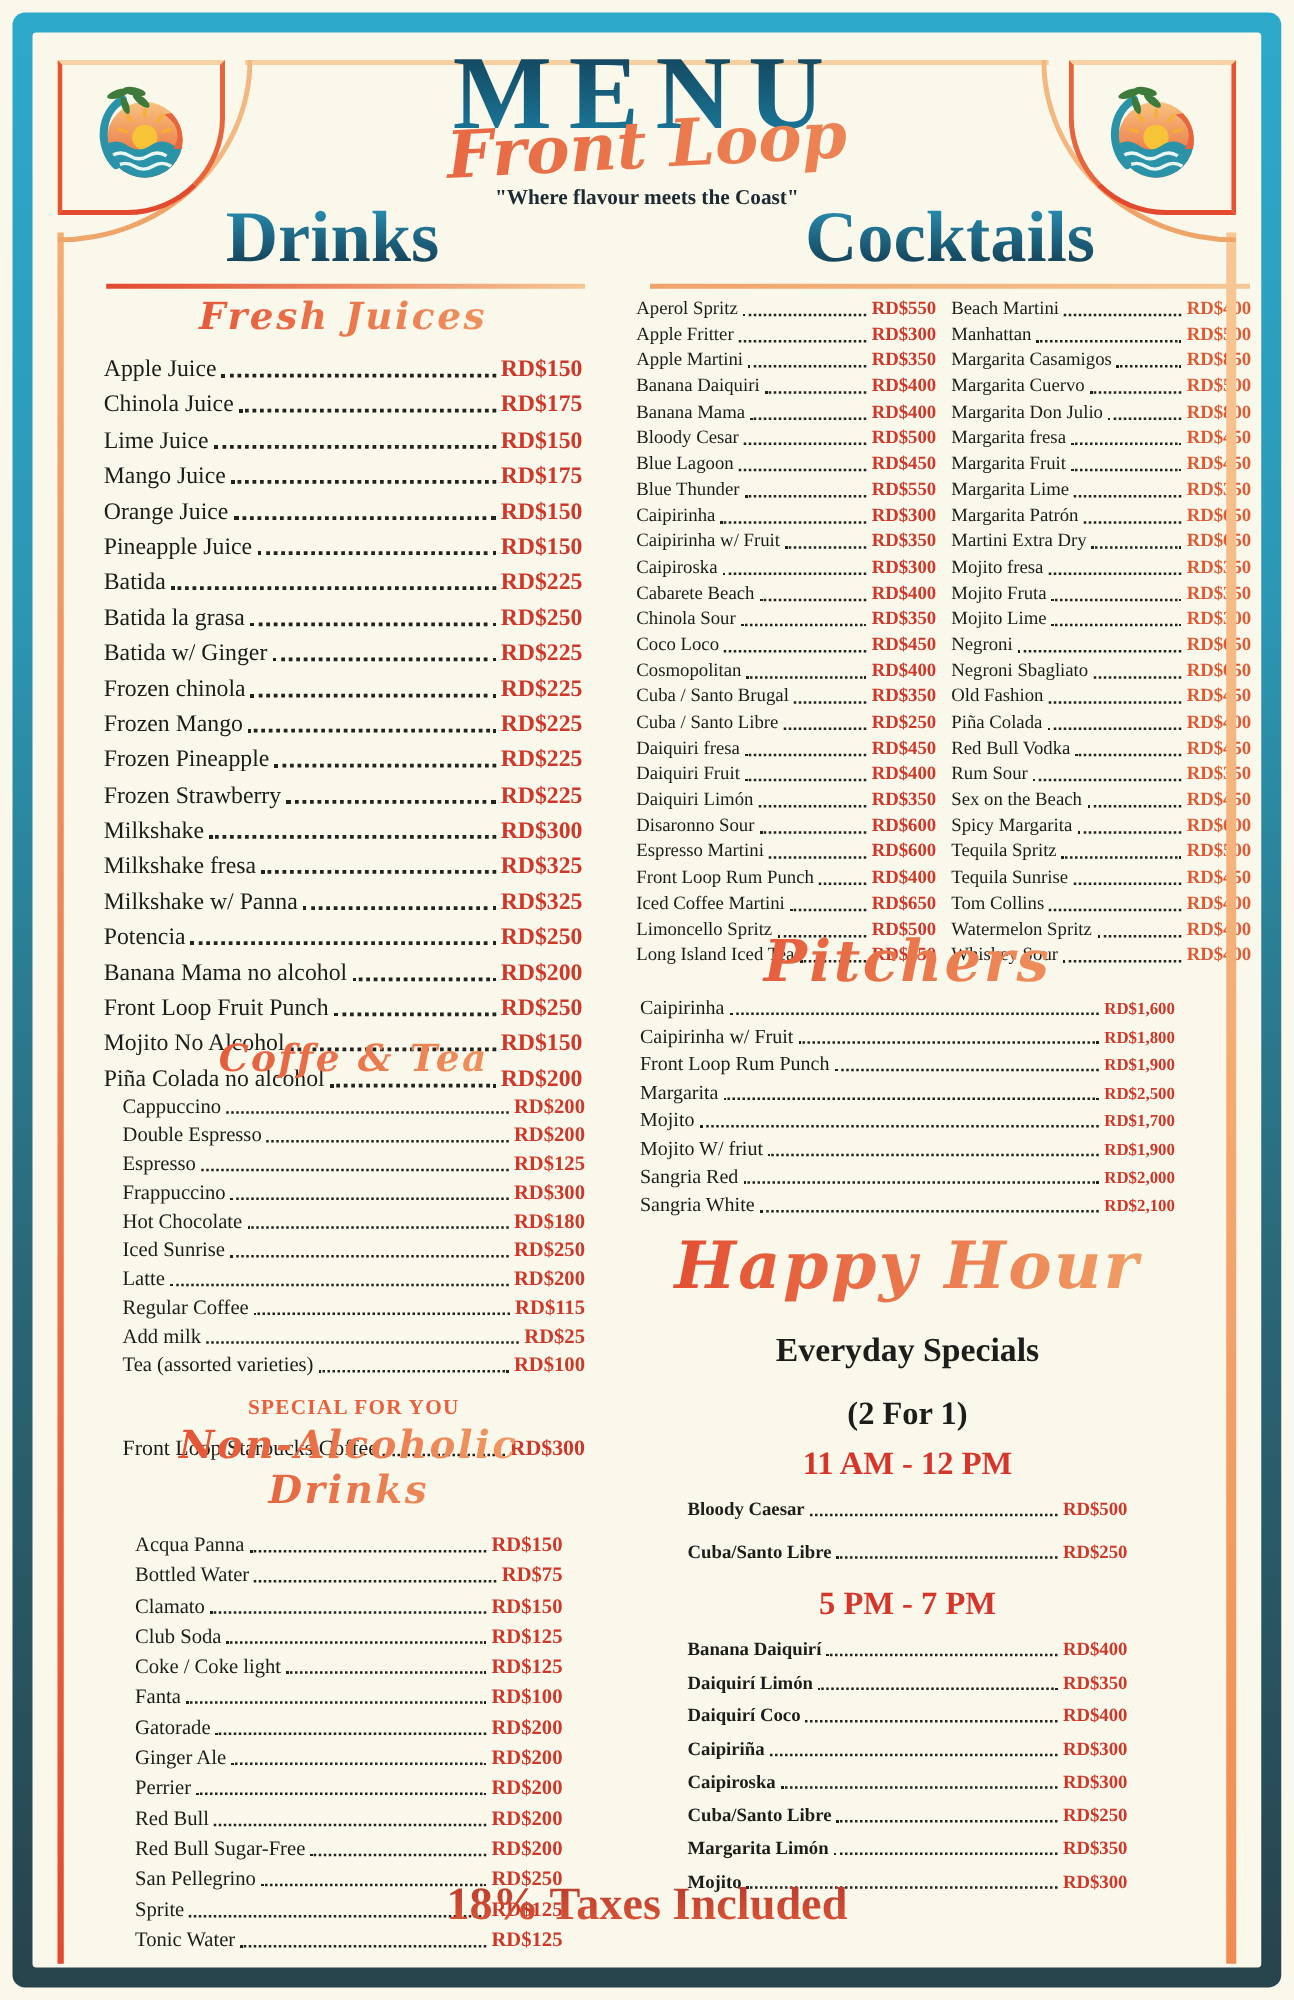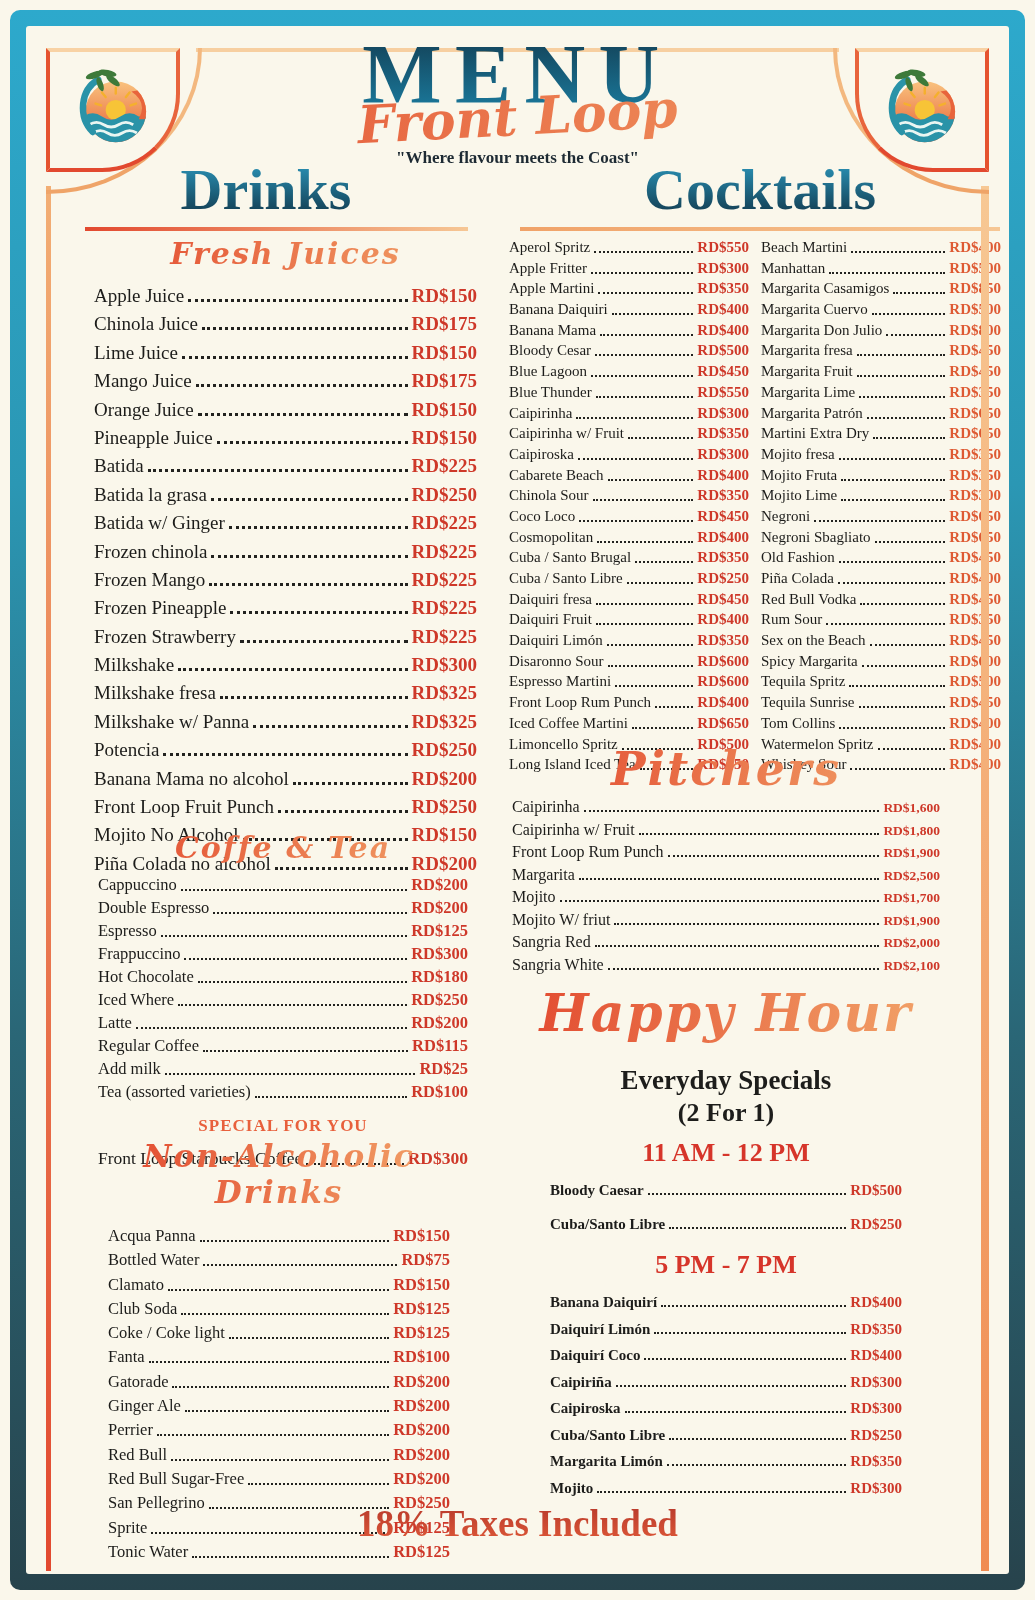--- a/index.html
+++ b/index.html
@@ -53,21 +53,21 @@
   .script-head{font-family:"DejaVu Serif",serif;font-style:italic;font-weight:bold;
     text-align:center;letter-spacing:2px;
     background:linear-gradient(90deg,#E2492F,#F2A469);
     -webkit-background-clip:text;background-clip:text;color:transparent;-webkit-text-fill-color:transparent;}
   
   .m-list .row{display:flex;align-items:baseline;white-space:nowrap;}
   .m-list .ld{flex:1;border-bottom:3px dotted #22221f;align-self:flex-end;margin:0 4px 5px 4px;min-width:12px;}
   .m-list .pr{font-weight:bold;color:#CE3829;}
   .sec{position:absolute;}
   
-  .fj{left:94px;top:236px;width:383px;}
+  .fj{left:83px;top:236px;width:383px;}
   .fj .script-head{font-size:30px;margin-bottom:14px;}
   .fj .row{font-size:19px;margin-bottom:6.4px;}
   
   .ct{left:98px;top:830px;width:370px;}
   .ct .script-head{font-size:30px;margin-bottom:10px;}
   .ct .row{font-size:16.5px;margin-bottom:3px;}
   .ct .m-list .ld{border-bottom-width:2px;margin-bottom:4px;}
   .special-label{text-align:center;font-weight:bold;font-size:17px;letter-spacing:1px;
     color:#E8603C;margin:14px 0 12px 0;font-family:"Liberation Serif",serif;}
   .sp .row{font-size:17.5px;}
@@ -85,21 +85,21 @@
   
   .pt{left:512px;top:742px;width:428px;}
   .pt .script-head{font-size:46px;margin-bottom:2px;}
   .pt .row{font-size:16px;margin-bottom:4.5px;}
   .pt .m-list .ld{border-bottom-width:2px;margin-bottom:4px;}
   .pt .pr{font-size:13.5px;}
   
   .hh{left:512px;top:982px;width:428px;text-align:center;}
   .hh .script-head{font-size:52px;margin-bottom:22px;}
   .hh-line1{font-size:27px;font-weight:bold;color:#1d1d1b;}
-  .hh-line2{font-size:26px;font-weight:bold;color:#1d1d1b;margin-top:2px;}
+  .hh-line2{font-size:26px;font-weight:bold;color:#1d1d1b;margin-top:20px;}
   .hh-time{font-size:26px;font-weight:bold;color:#D6352A;margin:10px 0 14px 0;}
   .hh .m-list{width:352px;margin:0 auto;text-align:left;}
   .hh .slot1 .row{font-size:15px;font-weight:bold;margin-bottom:17px;}
   .hh .slot2 .row{font-size:15px;font-weight:bold;margin-bottom:9.5px;}
   .hh .m-list .ld{border-bottom:2.5px dotted #22221f;margin-bottom:4px;}
   
   .footer-note{position:absolute;top:1502px;left:0;right:0;text-align:center;
     font-size:37px;font-weight:bold;
     background:linear-gradient(180deg,#B5372B,#E05A38);
     -webkit-background-clip:text;background-clip:text;color:transparent;-webkit-text-fill-color:transparent;}
@@ -349,21 +349,21 @@
           <span class="pr">RD$300</span>
         </div>
 
         <div class="row">
           <span class="nm">Hot Chocolate</span>
           <span class="ld"></span>
           <span class="pr">RD$180</span>
         </div>
 
         <div class="row">
-          <span class="nm">Iced Where</span>
+          <span class="nm">Iced Sunrise</span>
           <span class="ld"></span>
           <span class="pr">RD$250</span>
         </div>
 
         <div class="row">
           <span class="nm">Latte</span>
           <span class="ld"></span>
           <span class="pr">RD$200</span>
         </div>
 

